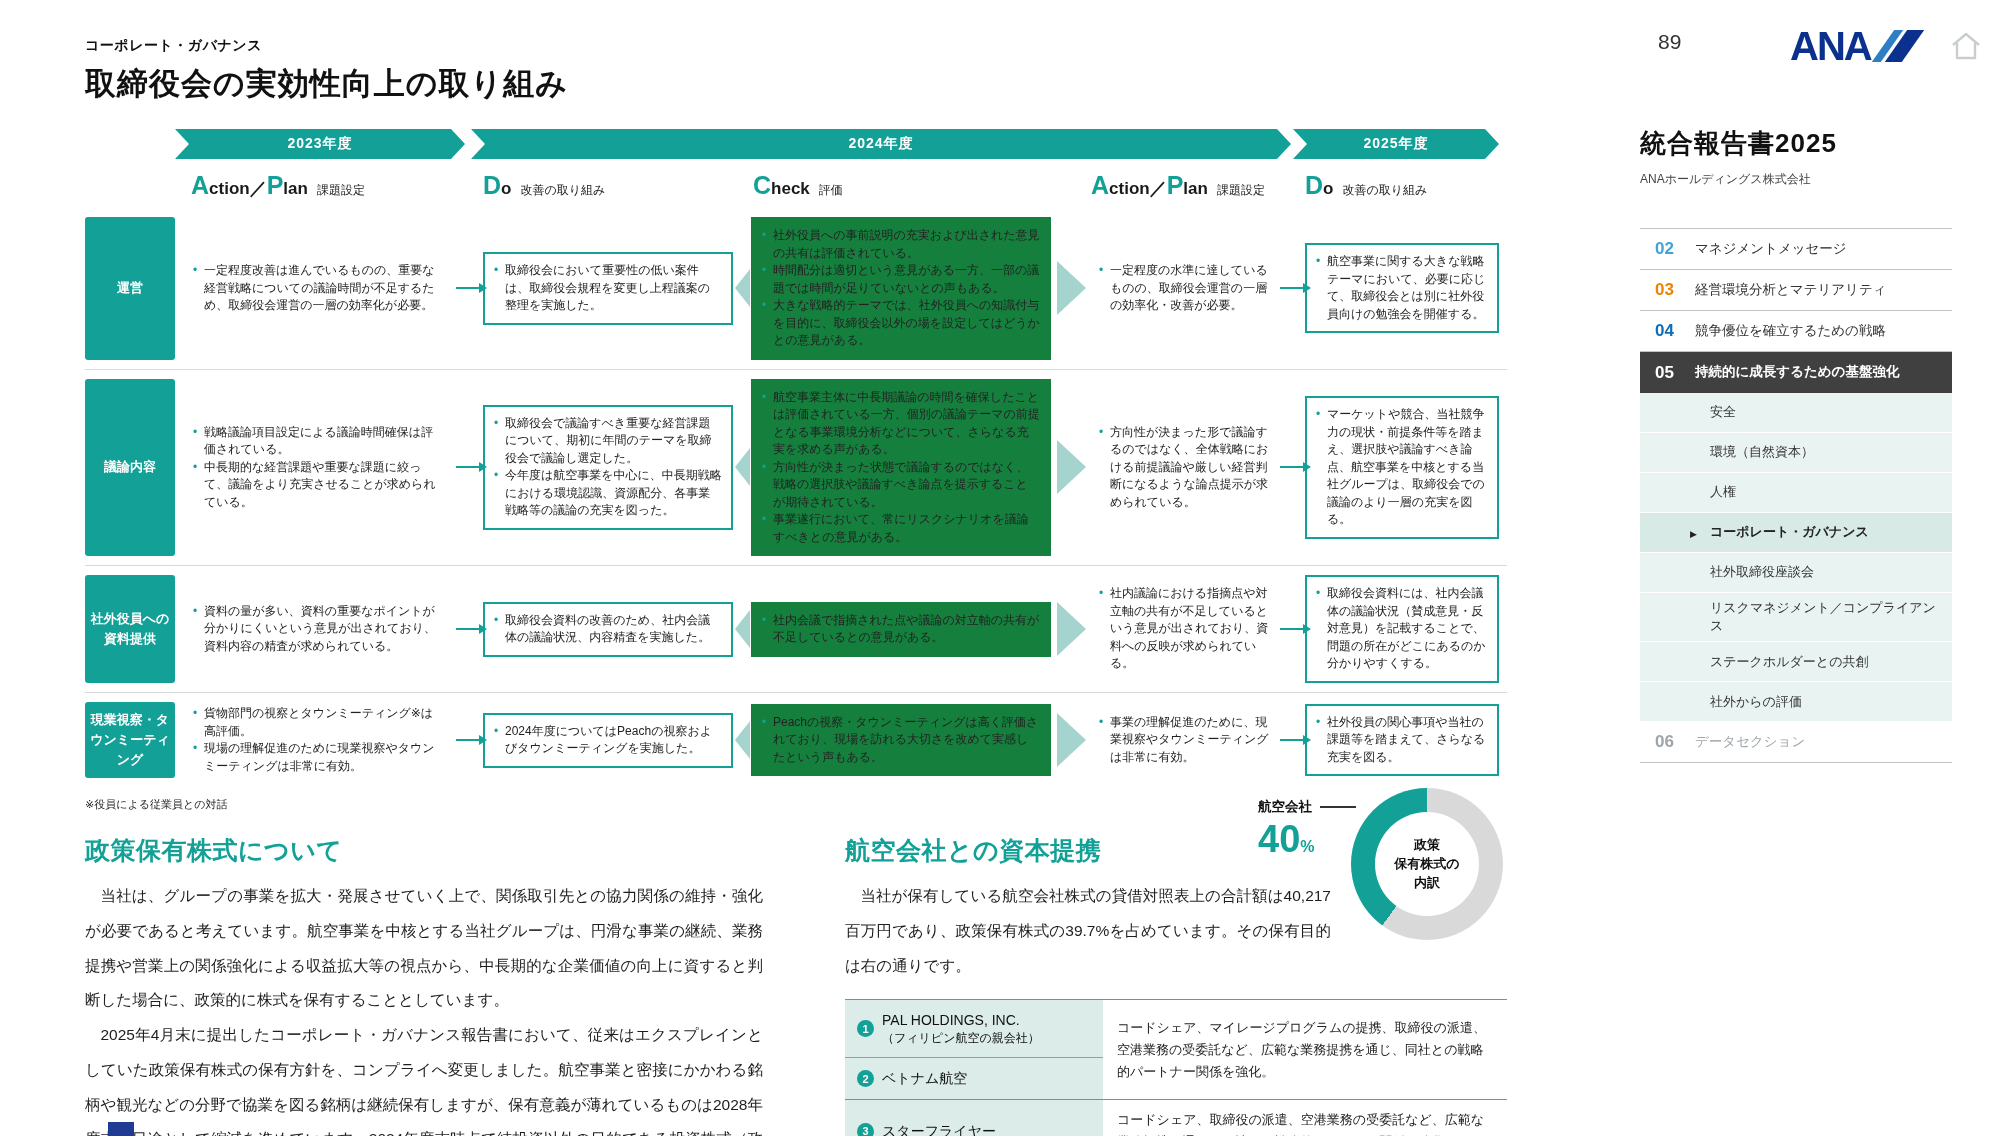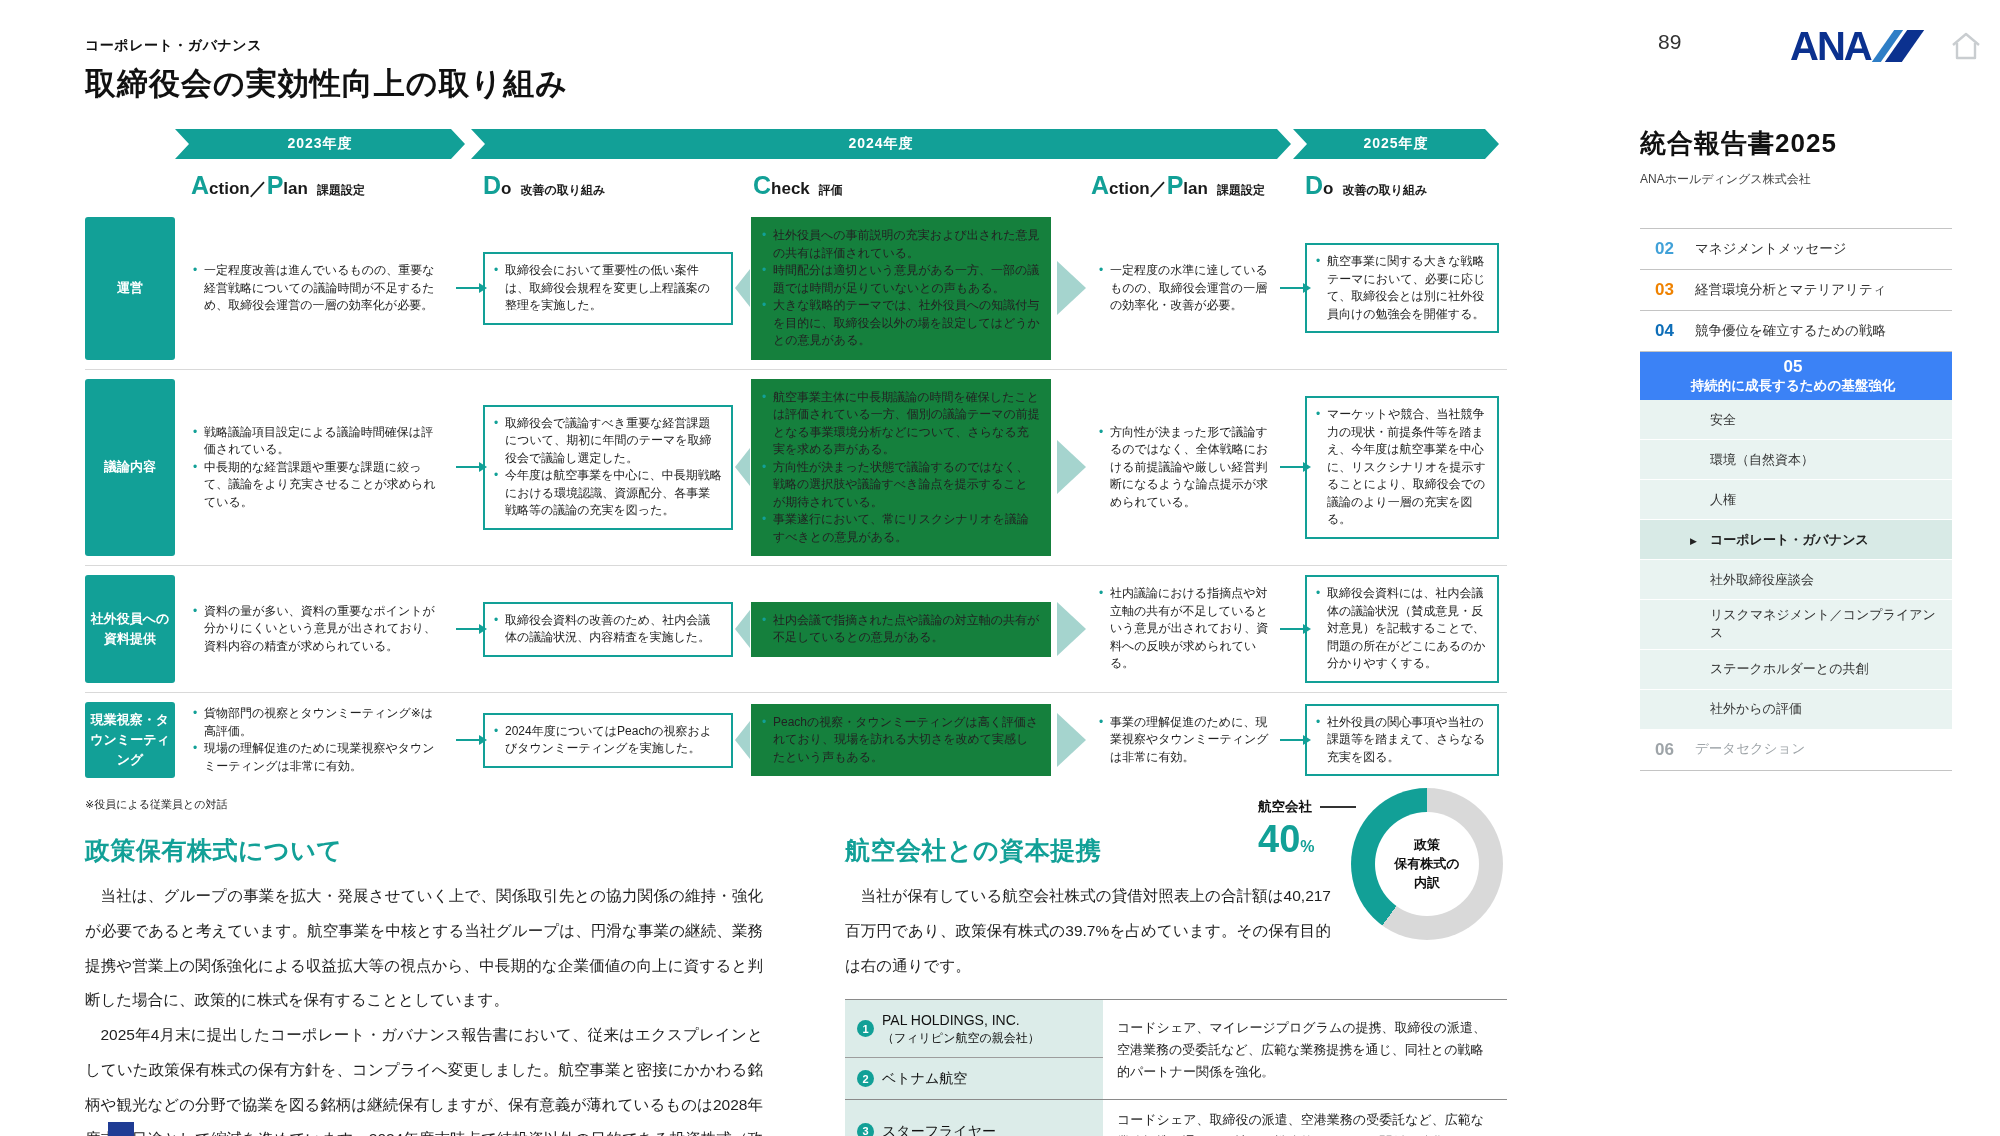--- a/index.html
+++ b/index.html
@@ -30,21 +30,21 @@
   .band1 { grid-column: 2; margin-right: -12px; }
   .band2 { grid-column: 4 / 9; margin-left: -12px; margin-right: -12px; }
   .band3 { grid-column: 10; margin-left: -12px; }
 
   .mheads { margin-top: 12px; margin-bottom: 8px; align-items: baseline; }
   .mh { display: flex; align-items: baseline; white-space: nowrap; }
   .mh1 { grid-column: 2; padding-left: 16px; } .mh2 { grid-column: 4; } .mh3 { grid-column: 6; padding-left: 2px; }
   .mh4 { grid-column: 8; } .mh5 { grid-column: 10; }
   .mh .big { font-size: 25px; font-weight: bold; color: #12A097; }
   .mh .mid { font-size: 17px; font-weight: bold; color: #1a1a1a; }
-  .mh .sub { font-size: 12px; color: #1a1a1a; margin-left: 9px; font-weight: bold; }
+  .mh .sub { font-size: 12px; color: #1a1a1a; margin-left: 9px; font-weight: normal; }
 
   .mrow { align-items: center; padding: 9px 0; }
   .mrow + .mrow { border-top: 1px solid #d9d9d9; }
   .rlabel { grid-column: 1; align-self: stretch; background: #12A097; color: #fff; border-radius: 3px;
             display: flex; align-items: center; justify-content: center; text-align: center;
             font-size: 13px; font-weight: bold; line-height: 1.55; padding: 8px 5px; }
   ul.cell { list-style: none; font-size: 12px; line-height: 1.46; color: #222; }
   ul.cell li { position: relative; padding-left: 11px; }
   ul.cell li::before { content: "\2022"; position: absolute; left: 0; color: #12A097; }
   .ap1 { grid-column: 2; padding: 0 12px 0 18px; }
@@ -95,21 +95,21 @@
   .adesc { flex: 1; padding: 9px 14px; font-size: 13px; line-height: 1.68; color: #222; display: flex; align-items: center; }
 
   
   .sidebar { position: absolute; left: 1640px; top: 0; width: 312px; }
   .stitle { margin-top: 126px; font-size: 26px; font-weight: bold; color: #111; letter-spacing: 1px; }
   .scompany { margin-top: 10px; font-size: 12px; color: #444; }
   .snav { margin-top: 40px; border-top: 1px solid #c4c4c4; }
   .snav-item { display: flex; align-items: center; border-bottom: 1px solid #c4c4c4; min-height: 41px; padding: 5px 0; }
   .snum { width: 55px; padding-left: 15px; font-weight: bold; font-size: 17px; flex: none; }
   .slabel { font-size: 13.5px; color: #333; line-height: 1.35; padding-right: 6px; }
-  .snav-item.active { background: #3b82f6; border-bottom: none; flex-direction: column; }
+  .snav-item.active { background: #404040; border-bottom: none; }
   .snav-item.active .snum, .snav-item.active .slabel { color: #fff; }
   .snav-item.active .slabel { font-weight: bold; }
   .snav-item.dim .slabel { color: #9ea4a8; }
   .ssub { background: #E9F3F1; min-height: 40px; display: flex; align-items: center;
           padding: 6px 10px 6px 70px; font-size: 13px; color: #333; border-bottom: 1px solid #fff; position: relative; line-height: 1.4; }
   .ssub.active { background: #D8EAE6; font-weight: bold; color: #222; }
   .caret { position: absolute; left: 50px; top: 50%; transform: translateY(-50%); }
   .caret::before { content: "\25B6"; font-size: 9px; color: #222; }
 
   .corner-tab { position: absolute; left: 108px; top: 1122px; width: 26px; height: 14px; background: #1F3C94; }
@@ -235,21 +235,21 @@
         <div class="acol c7">
             <div class="tri-right"></div>
           </div>
         <ul class="cell ap2">
           <li>方向性が決まった形で議論するのではなく、全体戦略における前提議論や厳しい経営判断になるような論点提示が求められている。</li>
         </ul>
         <div class="acol c9">
             <div class="arr"></div>
           </div>
         <ul class="cell do2">
-          <li>マーケットや競合、当社競争力の現状・前提条件等を踏まえ、今年度は航空事業を中心に、リスクシナリオを提示することにより、取締役会での議論のより一層の充実を図る。</li>
+          <li>マーケットや競合、当社競争力の現状・前提条件等を踏まえ、選択肢や議論すべき論点、航空事業を中核とする当社グループは、取締役会での議論のより一層の充実を図る。</li>
         </ul>
       </div>
 
       <div class="mgrid mrow">
         <div class="rlabel">社外役員への資料提供</div>
         <ul class="cell ap1">
           <li>資料の量が多い、資料の重要なポイントが分かりにくいという意見が出されており、資料内容の精査が求められている。</li>
         </ul>
         <div class="acol c3">
             <div class="arr"></div>

